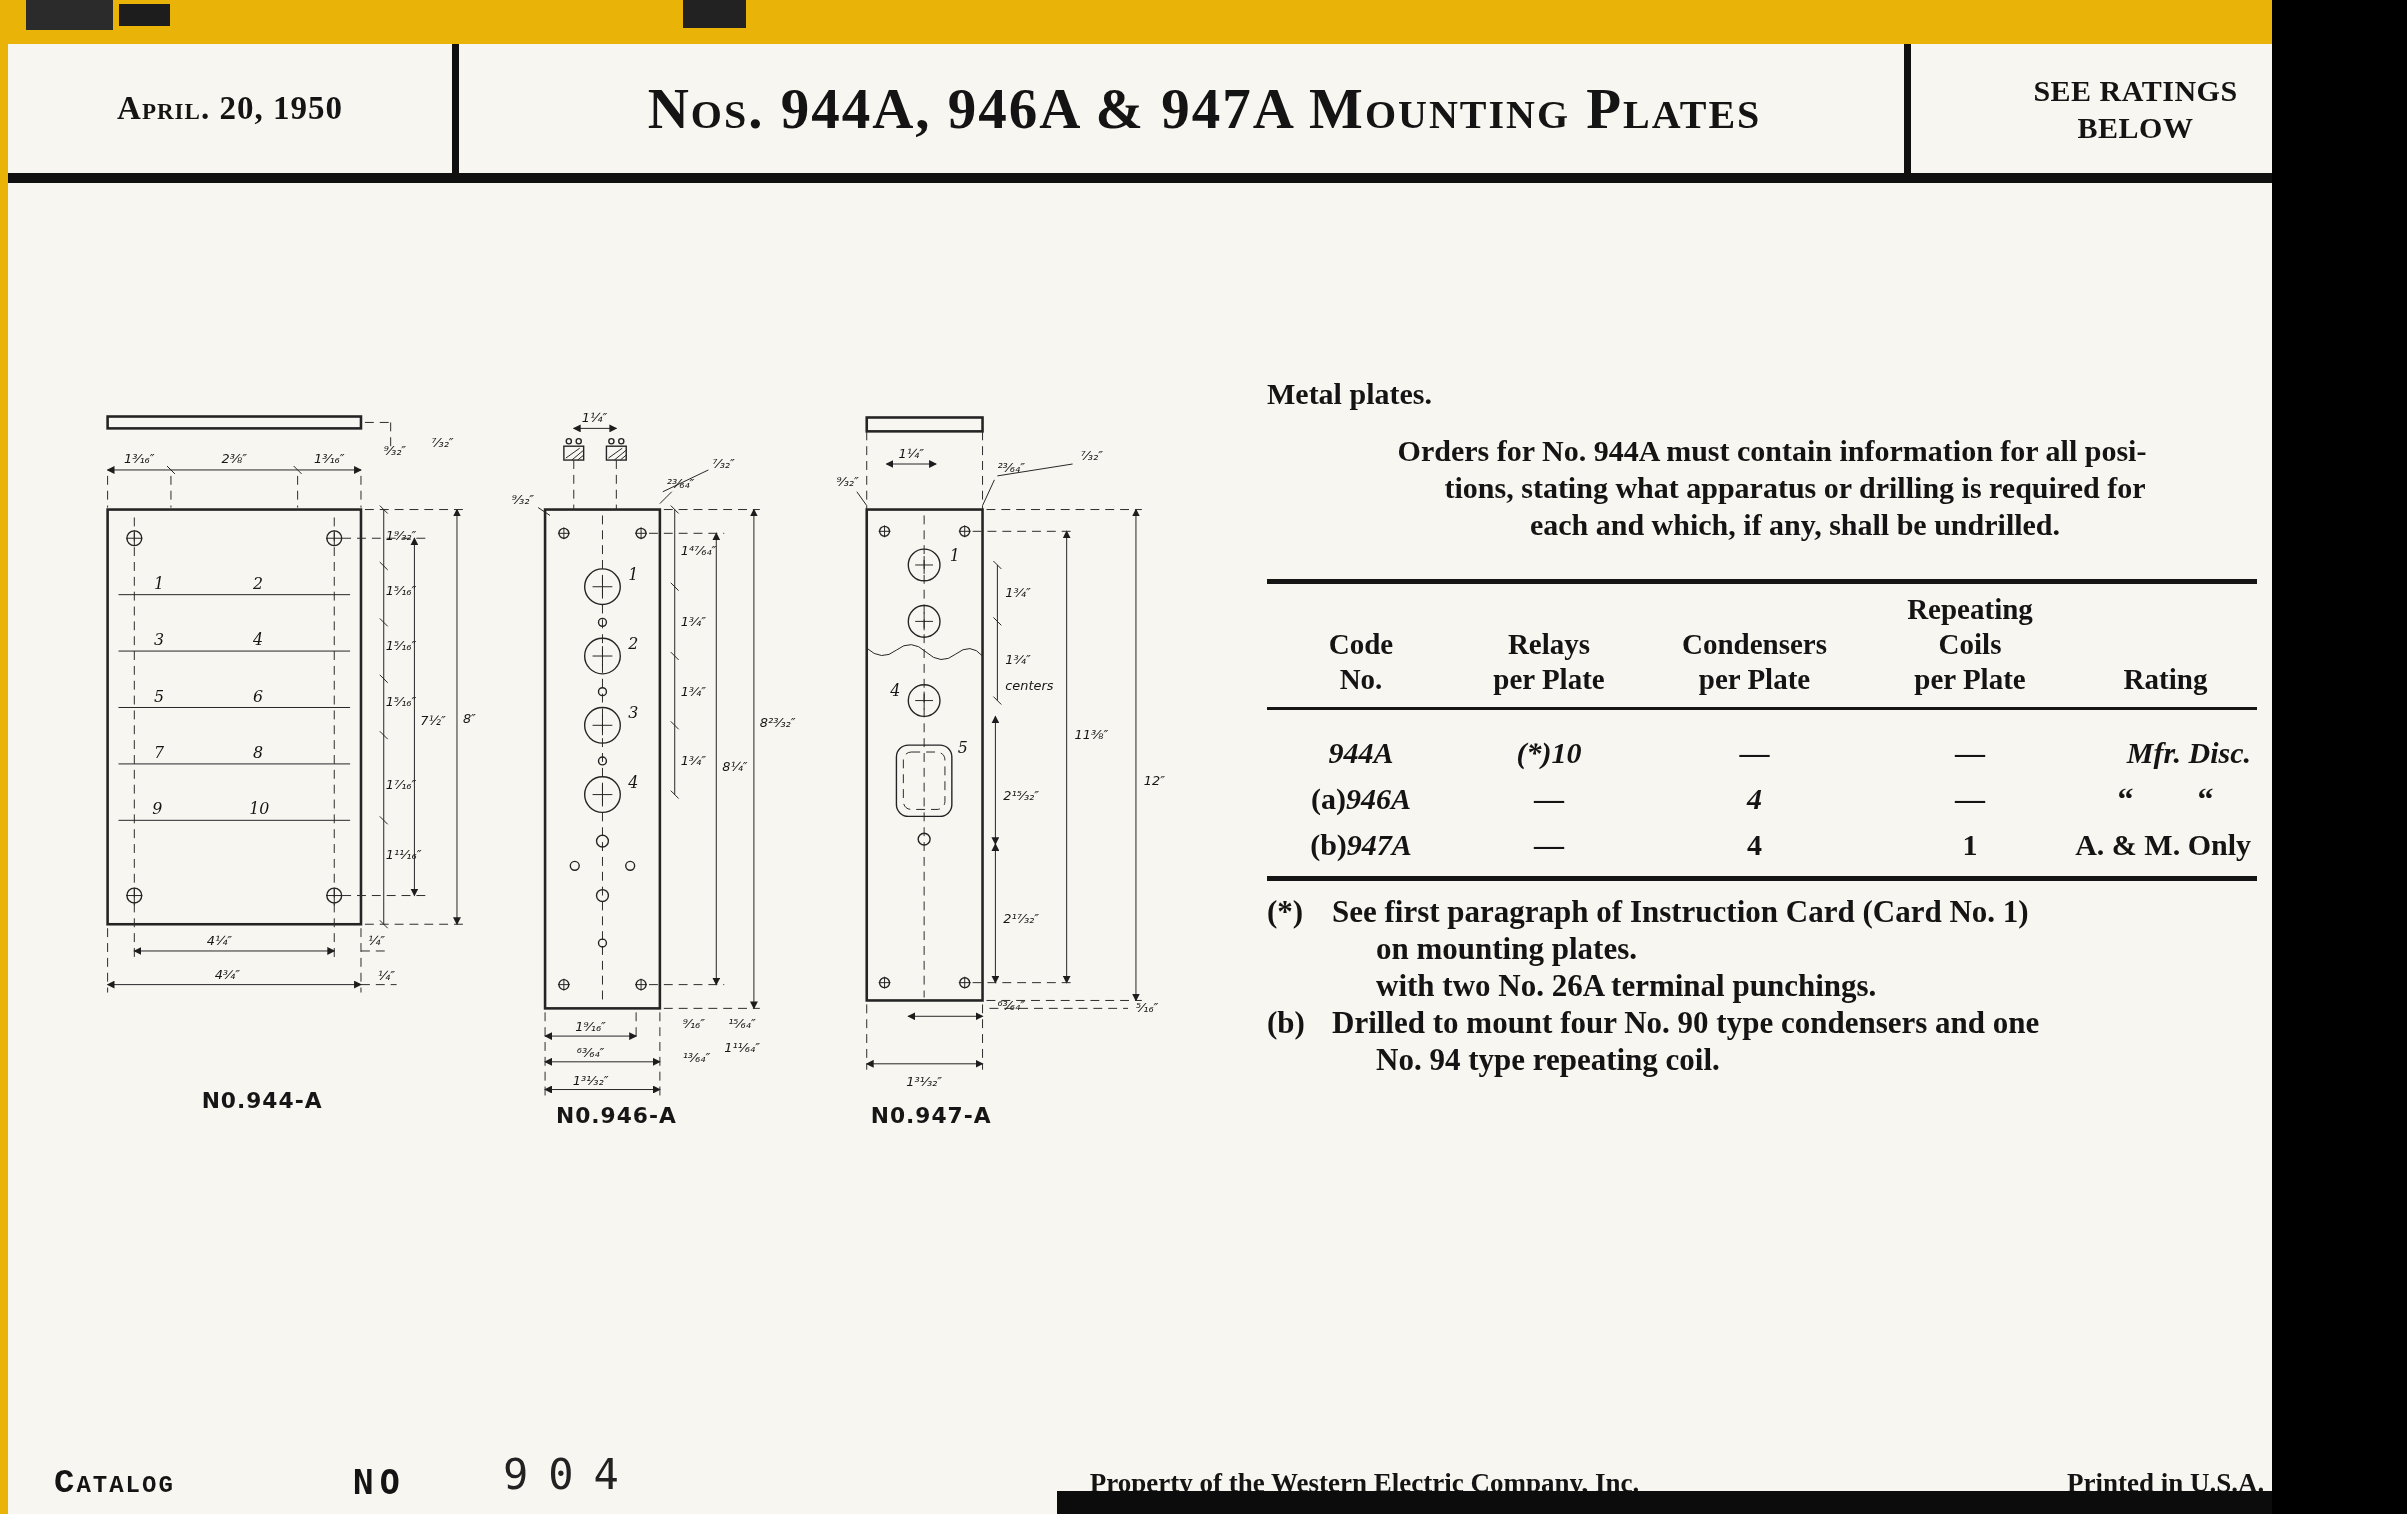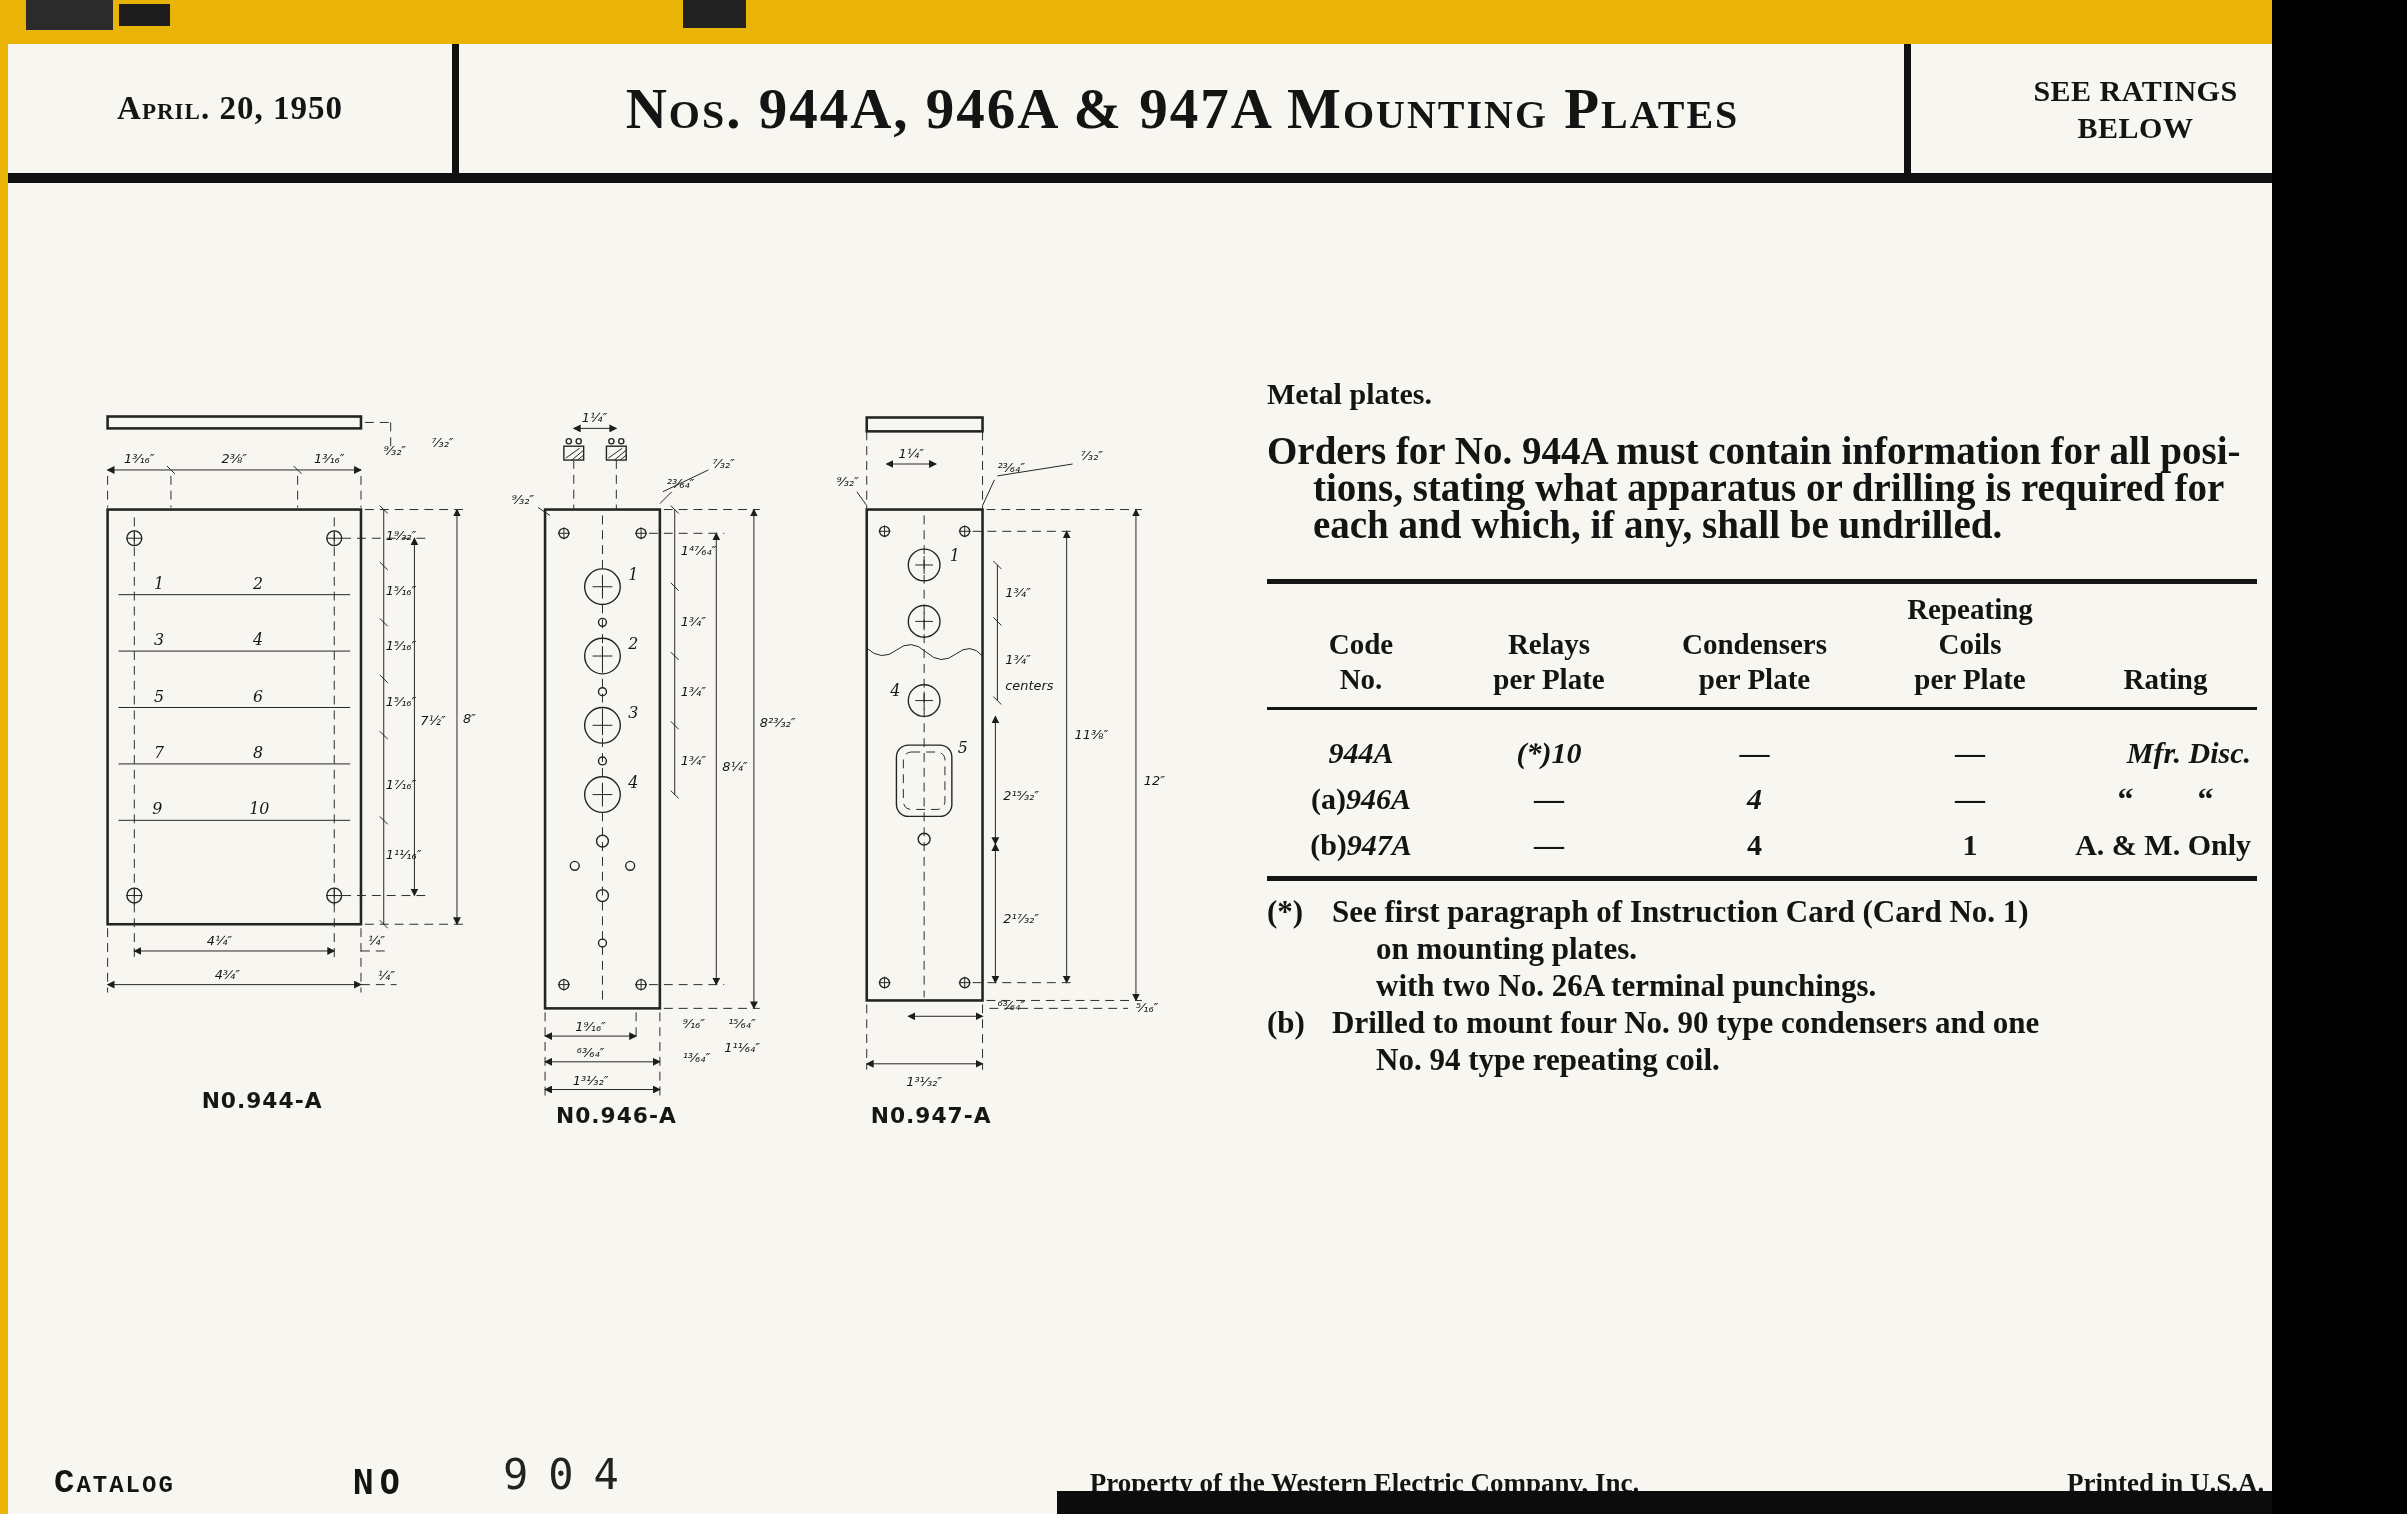--- a/index.html
+++ b/index.html
@@ -11,41 +11,41 @@
   .a3{left:683px;top:0;width:63px;height:28px;background:#222;}
   .card{position:absolute;left:8px;top:44px;width:2352px;height:1471px;background:#f8f6f1;}
   .bottom-black{position:absolute;left:1057px;top:1491px;width:1350px;height:24px;background:#0c0c0c;}
 
   
   .hdr{position:relative;width:100%;height:139px;border-bottom:10px solid #101010;box-sizing:border-box;}
   .hdr-date{position:absolute;left:0;top:0;width:444px;height:129px;display:flex;align-items:center;justify-content:center;
             font-weight:700;font-size:33px;font-variant:small-caps;letter-spacing:1px;}
   .vdiv{position:absolute;top:0;width:7px;height:129px;background:#101010;}
   .d1{left:444px;} .d2{left:1896px;}
-  .hdr-title{position:absolute;left:452px;top:0;width:1445px;height:129px;display:flex;align-items:center;justify-content:center;}
+  .hdr-title{position:absolute;left:474px;top:0;width:1445px;height:129px;display:flex;align-items:center;justify-content:center;}
   .hdr-title h1{margin:0;font-size:57px;font-weight:700;font-variant:small-caps;letter-spacing:2px;white-space:nowrap;}
   .hdr-ratings{position:absolute;left:1903px;right:0;top:0;height:129px;display:flex;flex-direction:column;align-items:center;justify-content:center;
                font-weight:700;font-size:30px;line-height:37px;letter-spacing:0.5px;text-align:center;}
 
   
   .drawings{position:absolute;left:61px;top:315px;width:1158px;height:792px;}
   .s{fill:none;stroke:#242424;stroke-width:1.4;}
   .sb{stroke-width:2.6;}
   .thin{stroke-width:1;}
   .dash{fill:none;stroke:#2a2a2a;stroke-width:1;stroke-dasharray:9 6;}
   .dim{stroke:#242424;stroke-width:1;fill:none;}
   .drawings circle{fill:none;stroke:#242424;stroke-width:1.4;}
   .drawings text{fill:#161616;}
   .dimt{font:italic 13px "DejaVu Sans",sans-serif;}
   .num{font:italic 16px "DejaVu Serif",serif;}
   .dlabel{font:700 22px "DejaVu Sans",sans-serif;letter-spacing:1px;}
 
   
   .metal{position:absolute;left:1259px;top:333px;font-weight:700;font-size:30px;}
-  .orders{position:absolute;left:1259px;top:388px;width:1010px;font-weight:700;font-size:39px;line-height:37px;}
+  .orders{position:absolute;left:1259px;top:388px;width:1010px;font-weight:700;font-size:30px;line-height:37px;text-align:center;}
   .orders .ind{padding-left:46px;}
 
   .rtable{position:absolute;left:1259px;top:535px;width:990px;}
   .rule5{height:5px;background:#151515;}
   .rule3{height:3px;background:#151515;}
   .thead{display:grid;grid-template-columns:188px 188px 223px 208px 183px;padding:8px 0 10px;}
   .hcell{display:flex;flex-direction:column;justify-content:flex-end;text-align:center;
          font-weight:700;font-size:29px;line-height:35px;}
   .trow{display:grid;grid-template-columns:188px 188px 223px 208px 183px;height:46px;align-items:center;
         font-weight:700;font-size:30px;text-align:center;}

